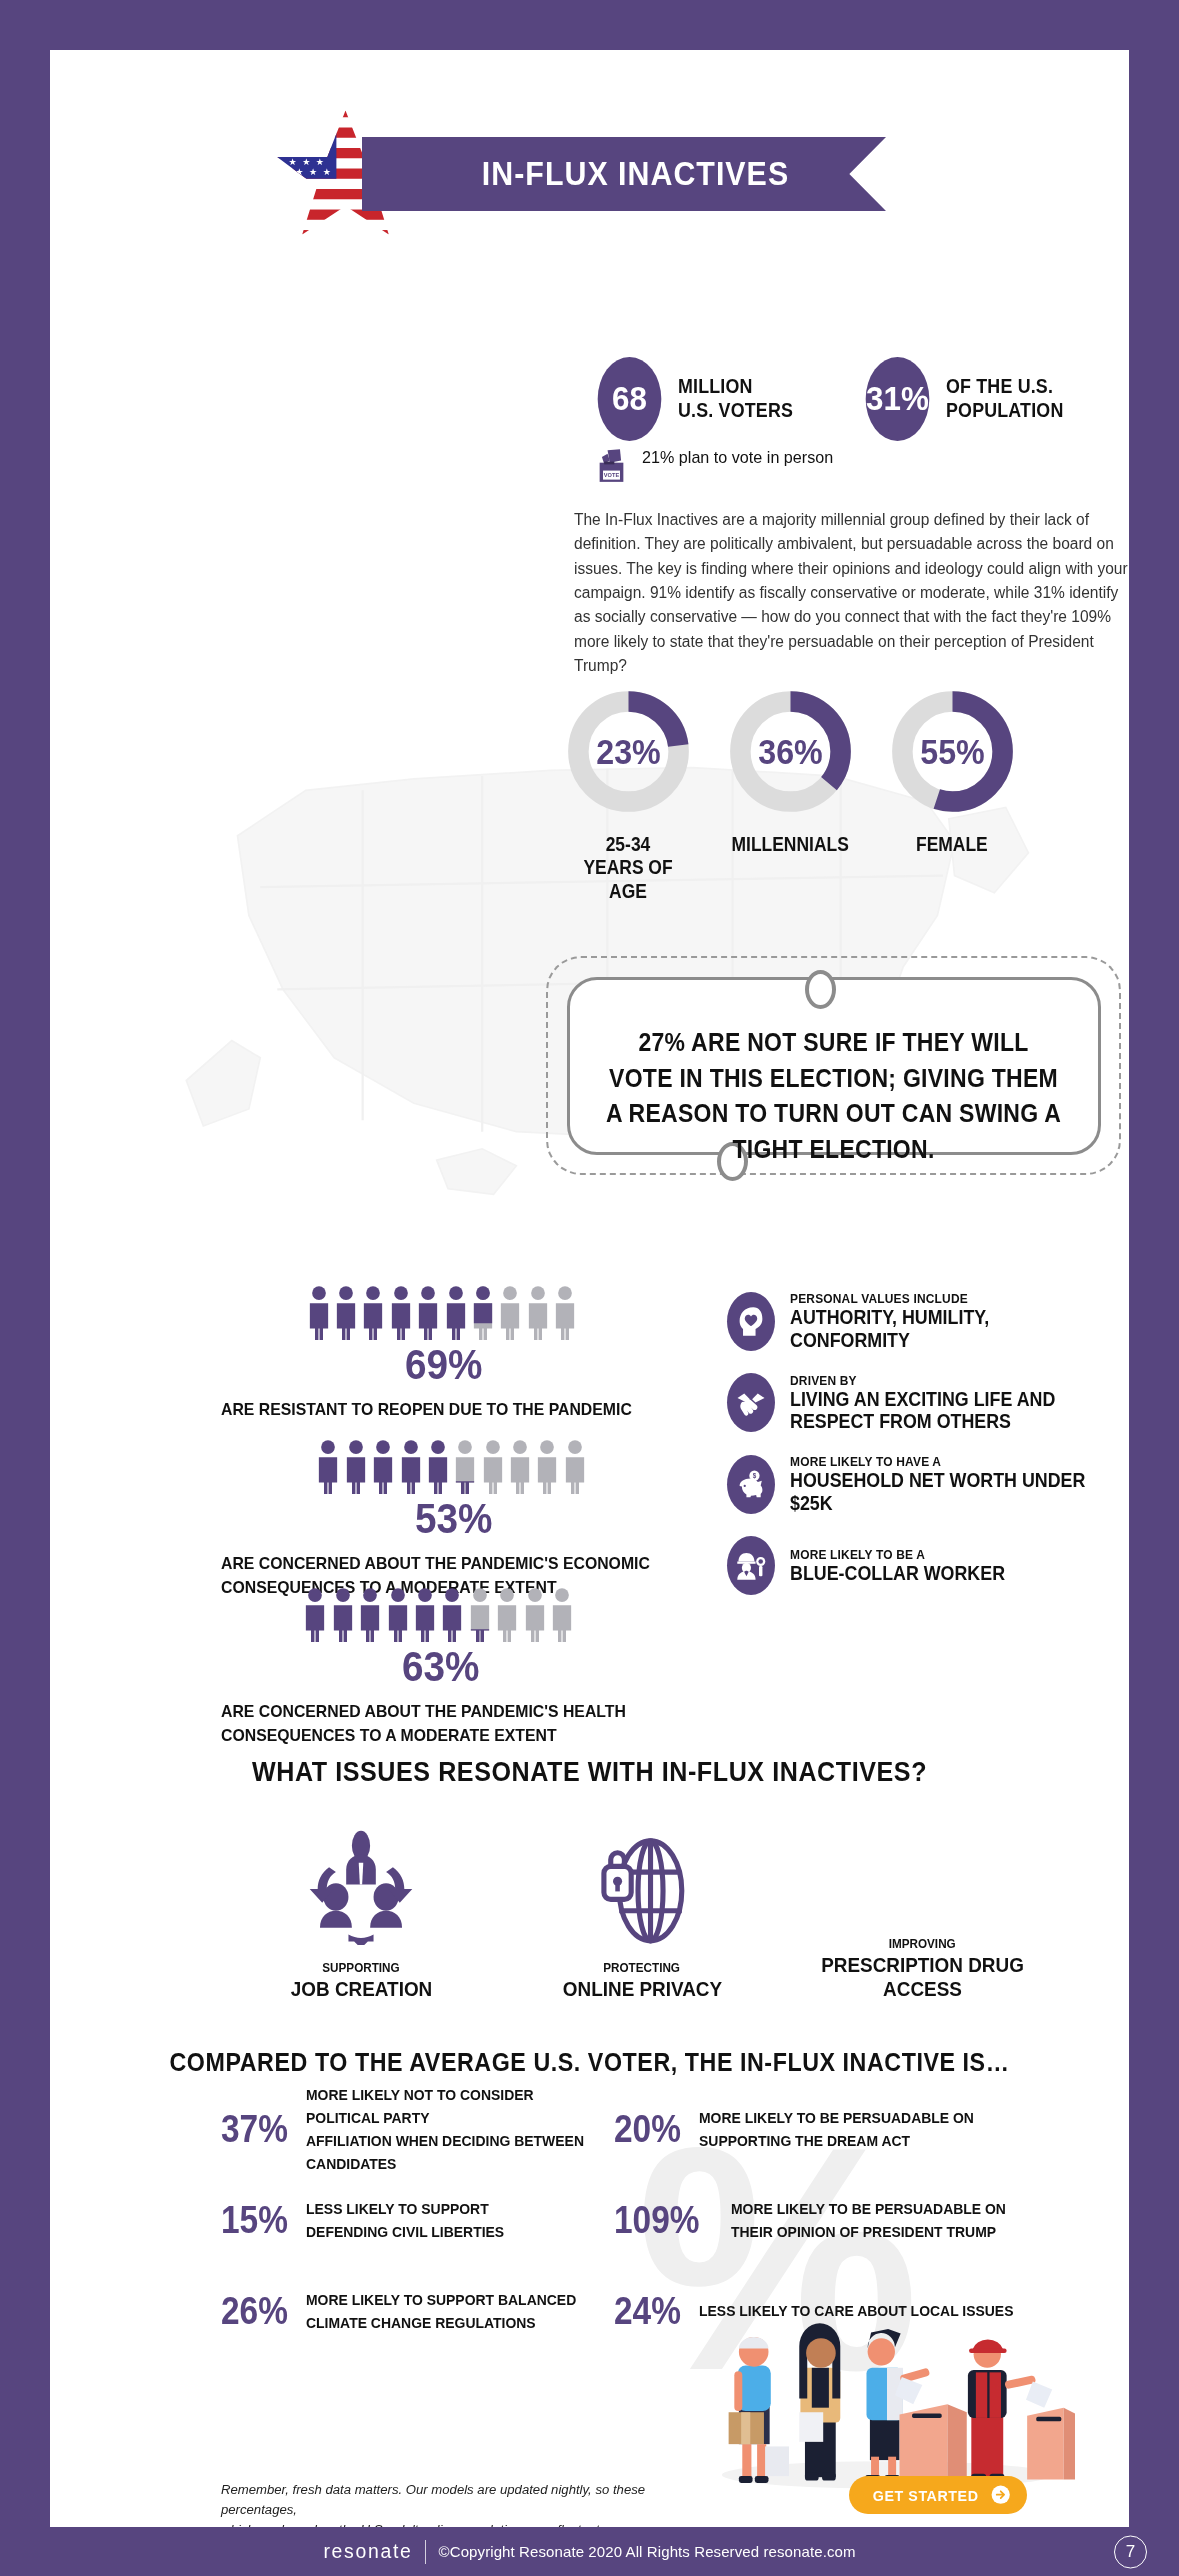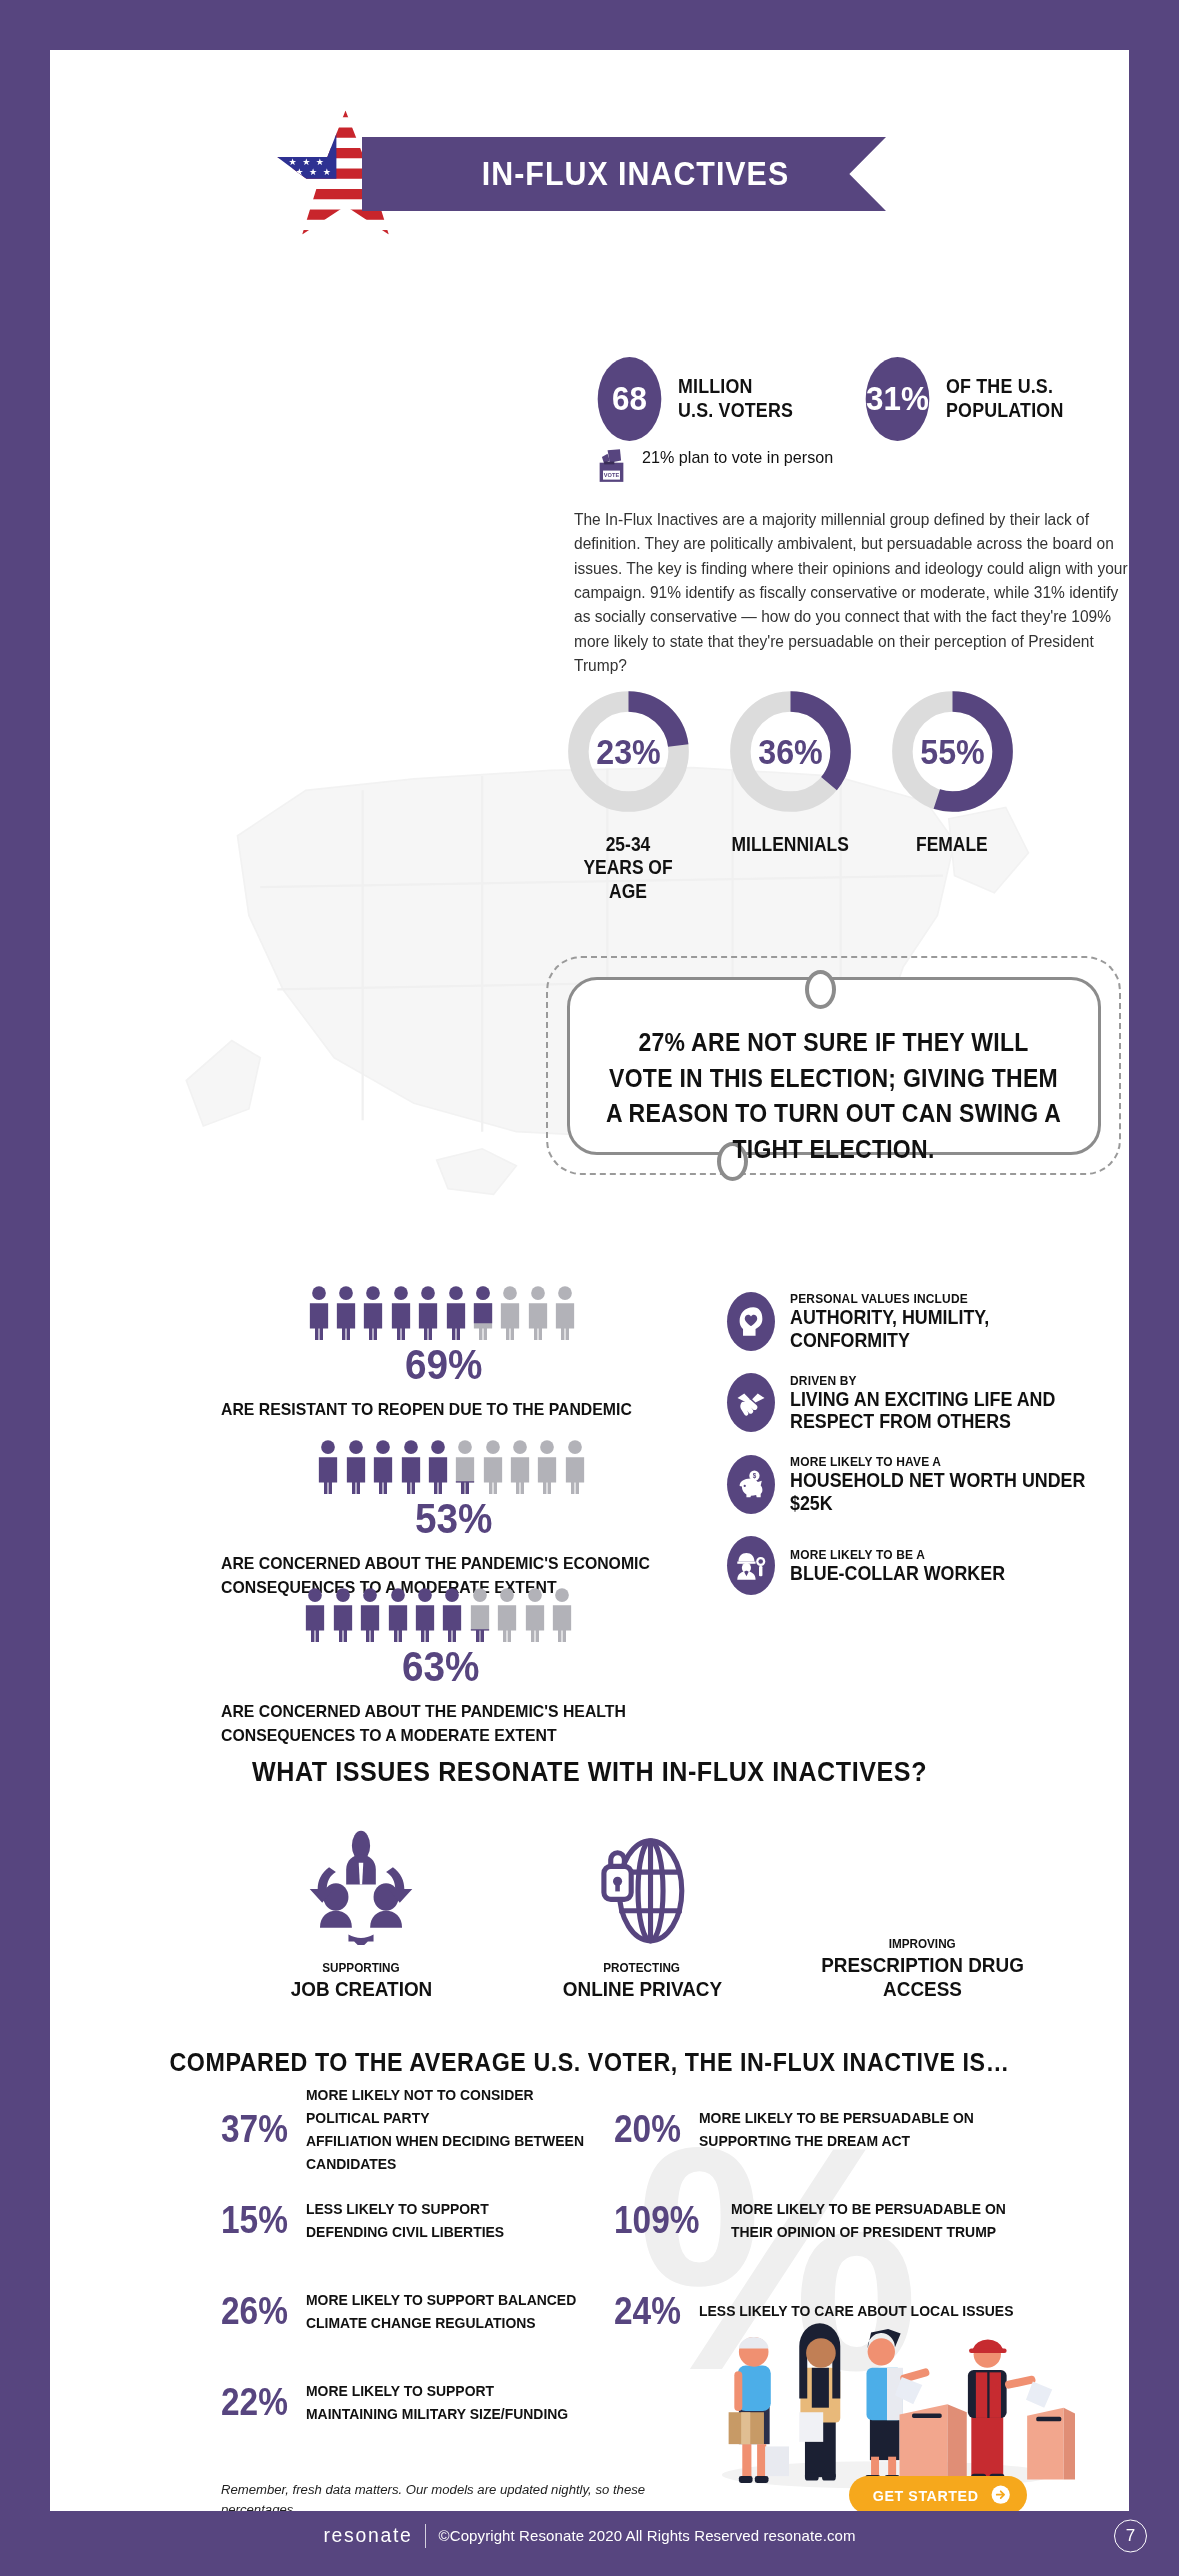--- a/index.html
+++ b/index.html
@@ -311,21 +311,21 @@
     display: flex; align-items: center; gap: 9px;
     border: none; cursor: pointer;
   }
   .cta-label {
     color: #fff; font-family: "Liberation Sans Narrow","Liberation Sans", sans-serif;
     font-weight: 700; font-size: 15px; letter-spacing: 0.6px; transform: scaleX(.95);
   }
 
   
   .footer {
-    position: absolute; left: 0; right: 0; bottom: 16px;
+    position: absolute; left: 0; right: 0; bottom: 0;
     height: 49px;
     background: #57457F;
     display: flex; align-items: center; justify-content: center;
     gap: 0;
   }
   .foot-logo {
     color: #fff; font-family: "Liberation Sans", sans-serif;
     font-size: 19.4px; letter-spacing: 1.7px; font-weight: 300;
     display: flex; align-items: center;
   }
@@ -812,25 +812,20 @@
       <div class="cmp-item">
         <div class="cmp-pct">26%</div>
         <div class="cmp-desc">MORE LIKELY TO SUPPORT BALANCED
 CLIMATE CHANGE REGULATIONS</div>
       </div>
       <div class="cmp-item">
         <div class="cmp-pct">24%</div>
         <div class="cmp-desc">LESS LIKELY TO CARE ABOUT LOCAL ISSUES</div>
       </div>
 
-      <div class="cmp-item">
-        <div class="cmp-pct">22%</div>
-        <div class="cmp-desc">MORE LIKELY TO SUPPORT
-MAINTAINING MILITARY SIZE/FUNDING</div>
-      </div>
       <div></div>
     </div>
 
     <svg class="vote-illo" viewBox="0 0 660 330">
       <ellipse cx="330" cy="300" rx="290" ry="24" fill="#f2f2f2"></ellipse>
 
       <g>
         <rect x="70" y="180" width="54" height="66" fill="#2b2f4a"></rect>
         <rect x="76" y="246" width="16" height="62" fill="#F09071"></rect>
         <rect x="102" y="246" width="16" height="62" fill="#F09071"></rect>

